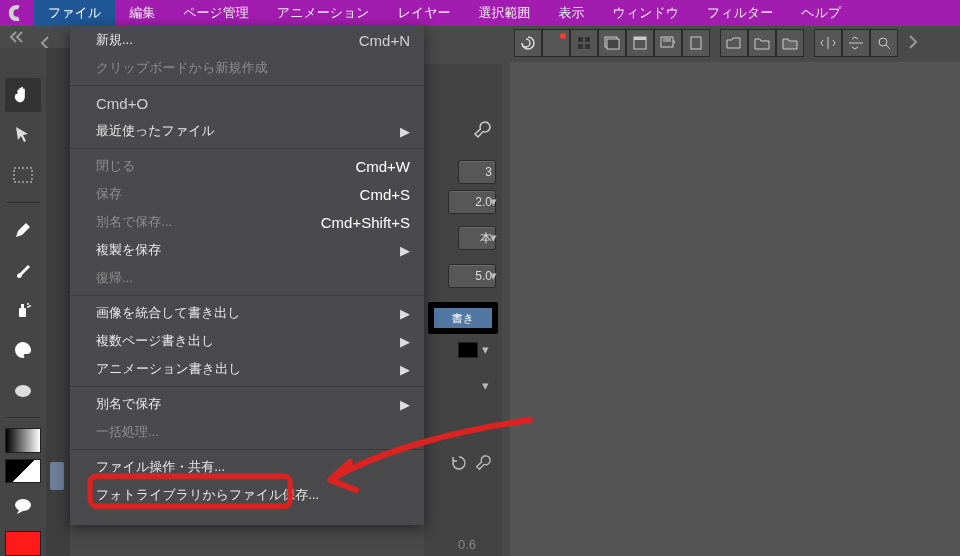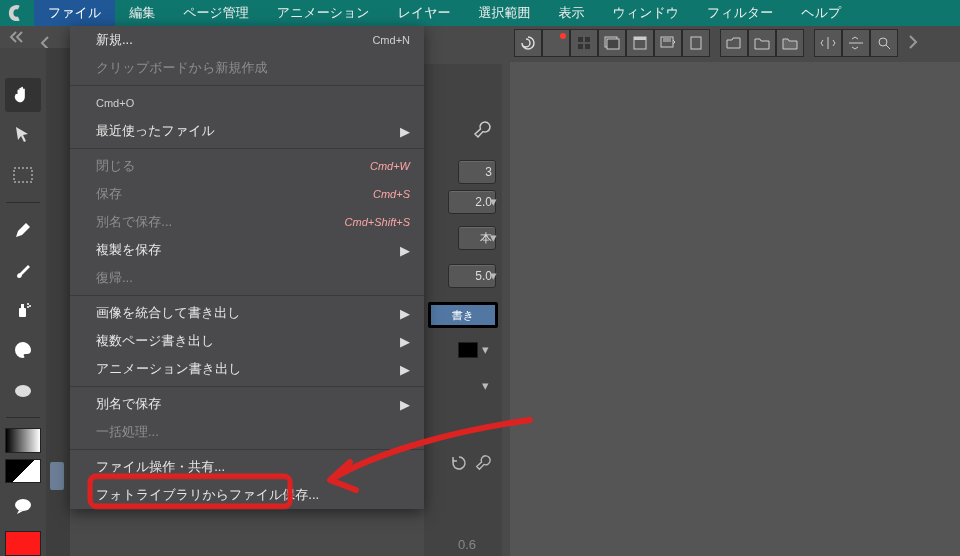--- a/index.html
+++ b/index.html
@@ -11,21 +11,21 @@
     background: #4a4a4a;
     font-family: "Hiragino Kaku Gothic ProN", "Meiryo", sans-serif;
     font-size: 13px;
     color: #e0e0e0;
     user-select: none;
   }
   
   .menubar {
     position: absolute;
     left: 0; top: 0; right: 0; height: 26px;
-    background: #0f766e;
+    background: #a21caf;
     display: flex;
     align-items: center;
     z-index: 50;
   }
   .menubar .app-icon {
     width: 34px; height: 26px;
     display:flex; align-items:center; justify-content:center;
     color:#ccc;
   }
   .menubar .menu-item {
@@ -123,51 +123,51 @@
   .mid-panel .stub {
     position:absolute; right:6px;
     border:1px solid #2b2b2b; background:#575757;
     border-radius:3px; display:flex; align-items:center; justify-content:flex-end;
     padding:0 3px; color:#ddd; font-size:12px;
     box-shadow: inset 0 1px 0 #6a6a6a;
   }
   .mid-panel .chevron { position:absolute; right:6px; width:14px; height:14px; color:#bbb;}
   .mid-panel .tab {
     position:absolute; left:4px; right:4px; height:20px;
-    background:#5277a3; border:3px solid #000000;
+    background:#5277a3; border:6px solid #000000;
     border-radius:2px; color:#fff; font-size:11px;
     display:flex; align-items:center; justify-content:center;
   }
   .mid-panel .wrench {
     position:absolute; width:22px; height:22px; color:#ccc;
   }
   .mid-panel .swatch-small {
     position:absolute; width:18px; height:14px; border:1px solid #222; background:#000;
   }
 
   
   .dropdown {
     position:absolute;
     left:70px; top:26px;
     width:354px;
     background:#4a4a4c;
     box-shadow: 0 4px 14px rgba(0,0,0,0.5);
     z-index:100;
-    padding-bottom:0;
+    padding-bottom:16px;
   }
   .dropdown .row {
     height:28px;
     display:flex; align-items:center;
     padding:0 14px 0 26px;
     color:#e8e8e8;
   }
   .dropdown .row.disabled { color:#8e8e8e; }
   .dropdown .row .label { flex:1; white-space:nowrap; }
-  .dropdown .row .shortcut { color:#cfcfcf; font-size:11px; }
-  .dropdown .row.disabled .shortcut { color:#fca5a5;font-style:italic; }
+  .dropdown .row .shortcut { color:#cfcfcf; font-size:15px; }
+  .dropdown .row.disabled .shortcut { color:#ffffff; }
   .dropdown .row .sub-arrow { width:10px; text-align:right; color:#ddd;}
   .dropdown .sep { height:1px; background:#3a3a3a; margin:3px 0;}
 
   
   .canvas-area {
     position:absolute;
     left:510px; top:62px; right:0; bottom:0;
     background:#555555;
     z-index:8;
   }

